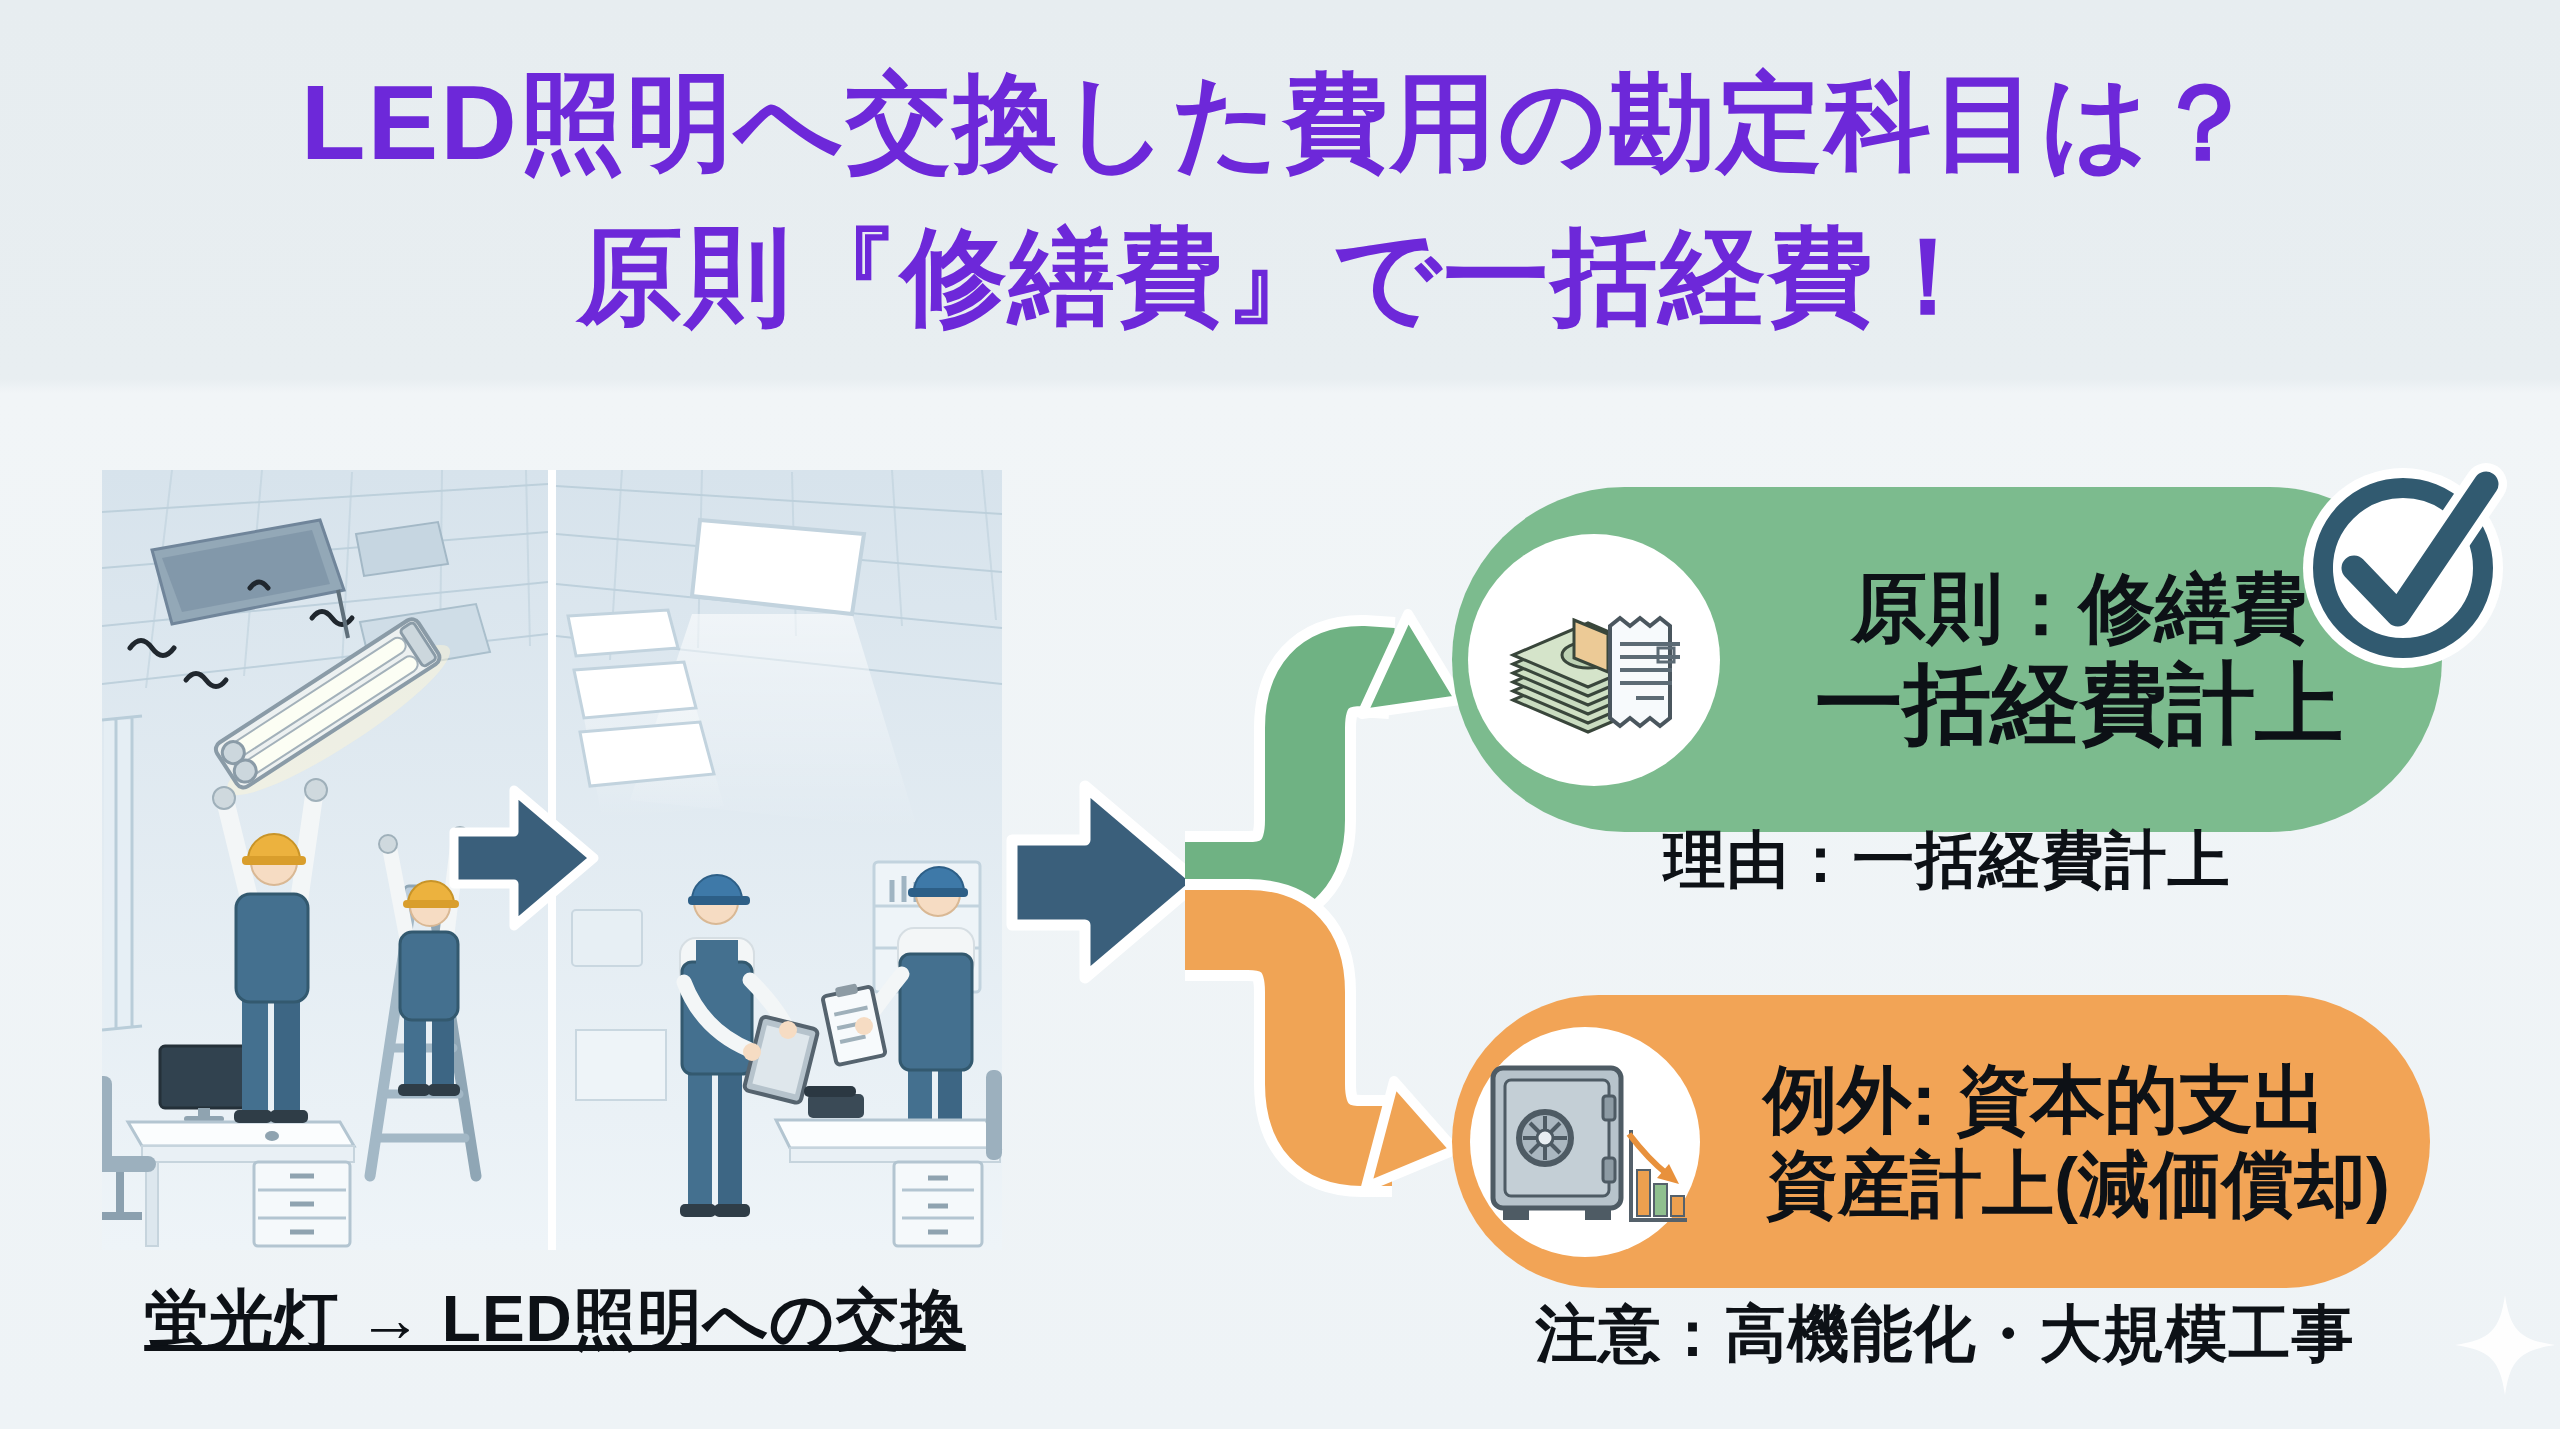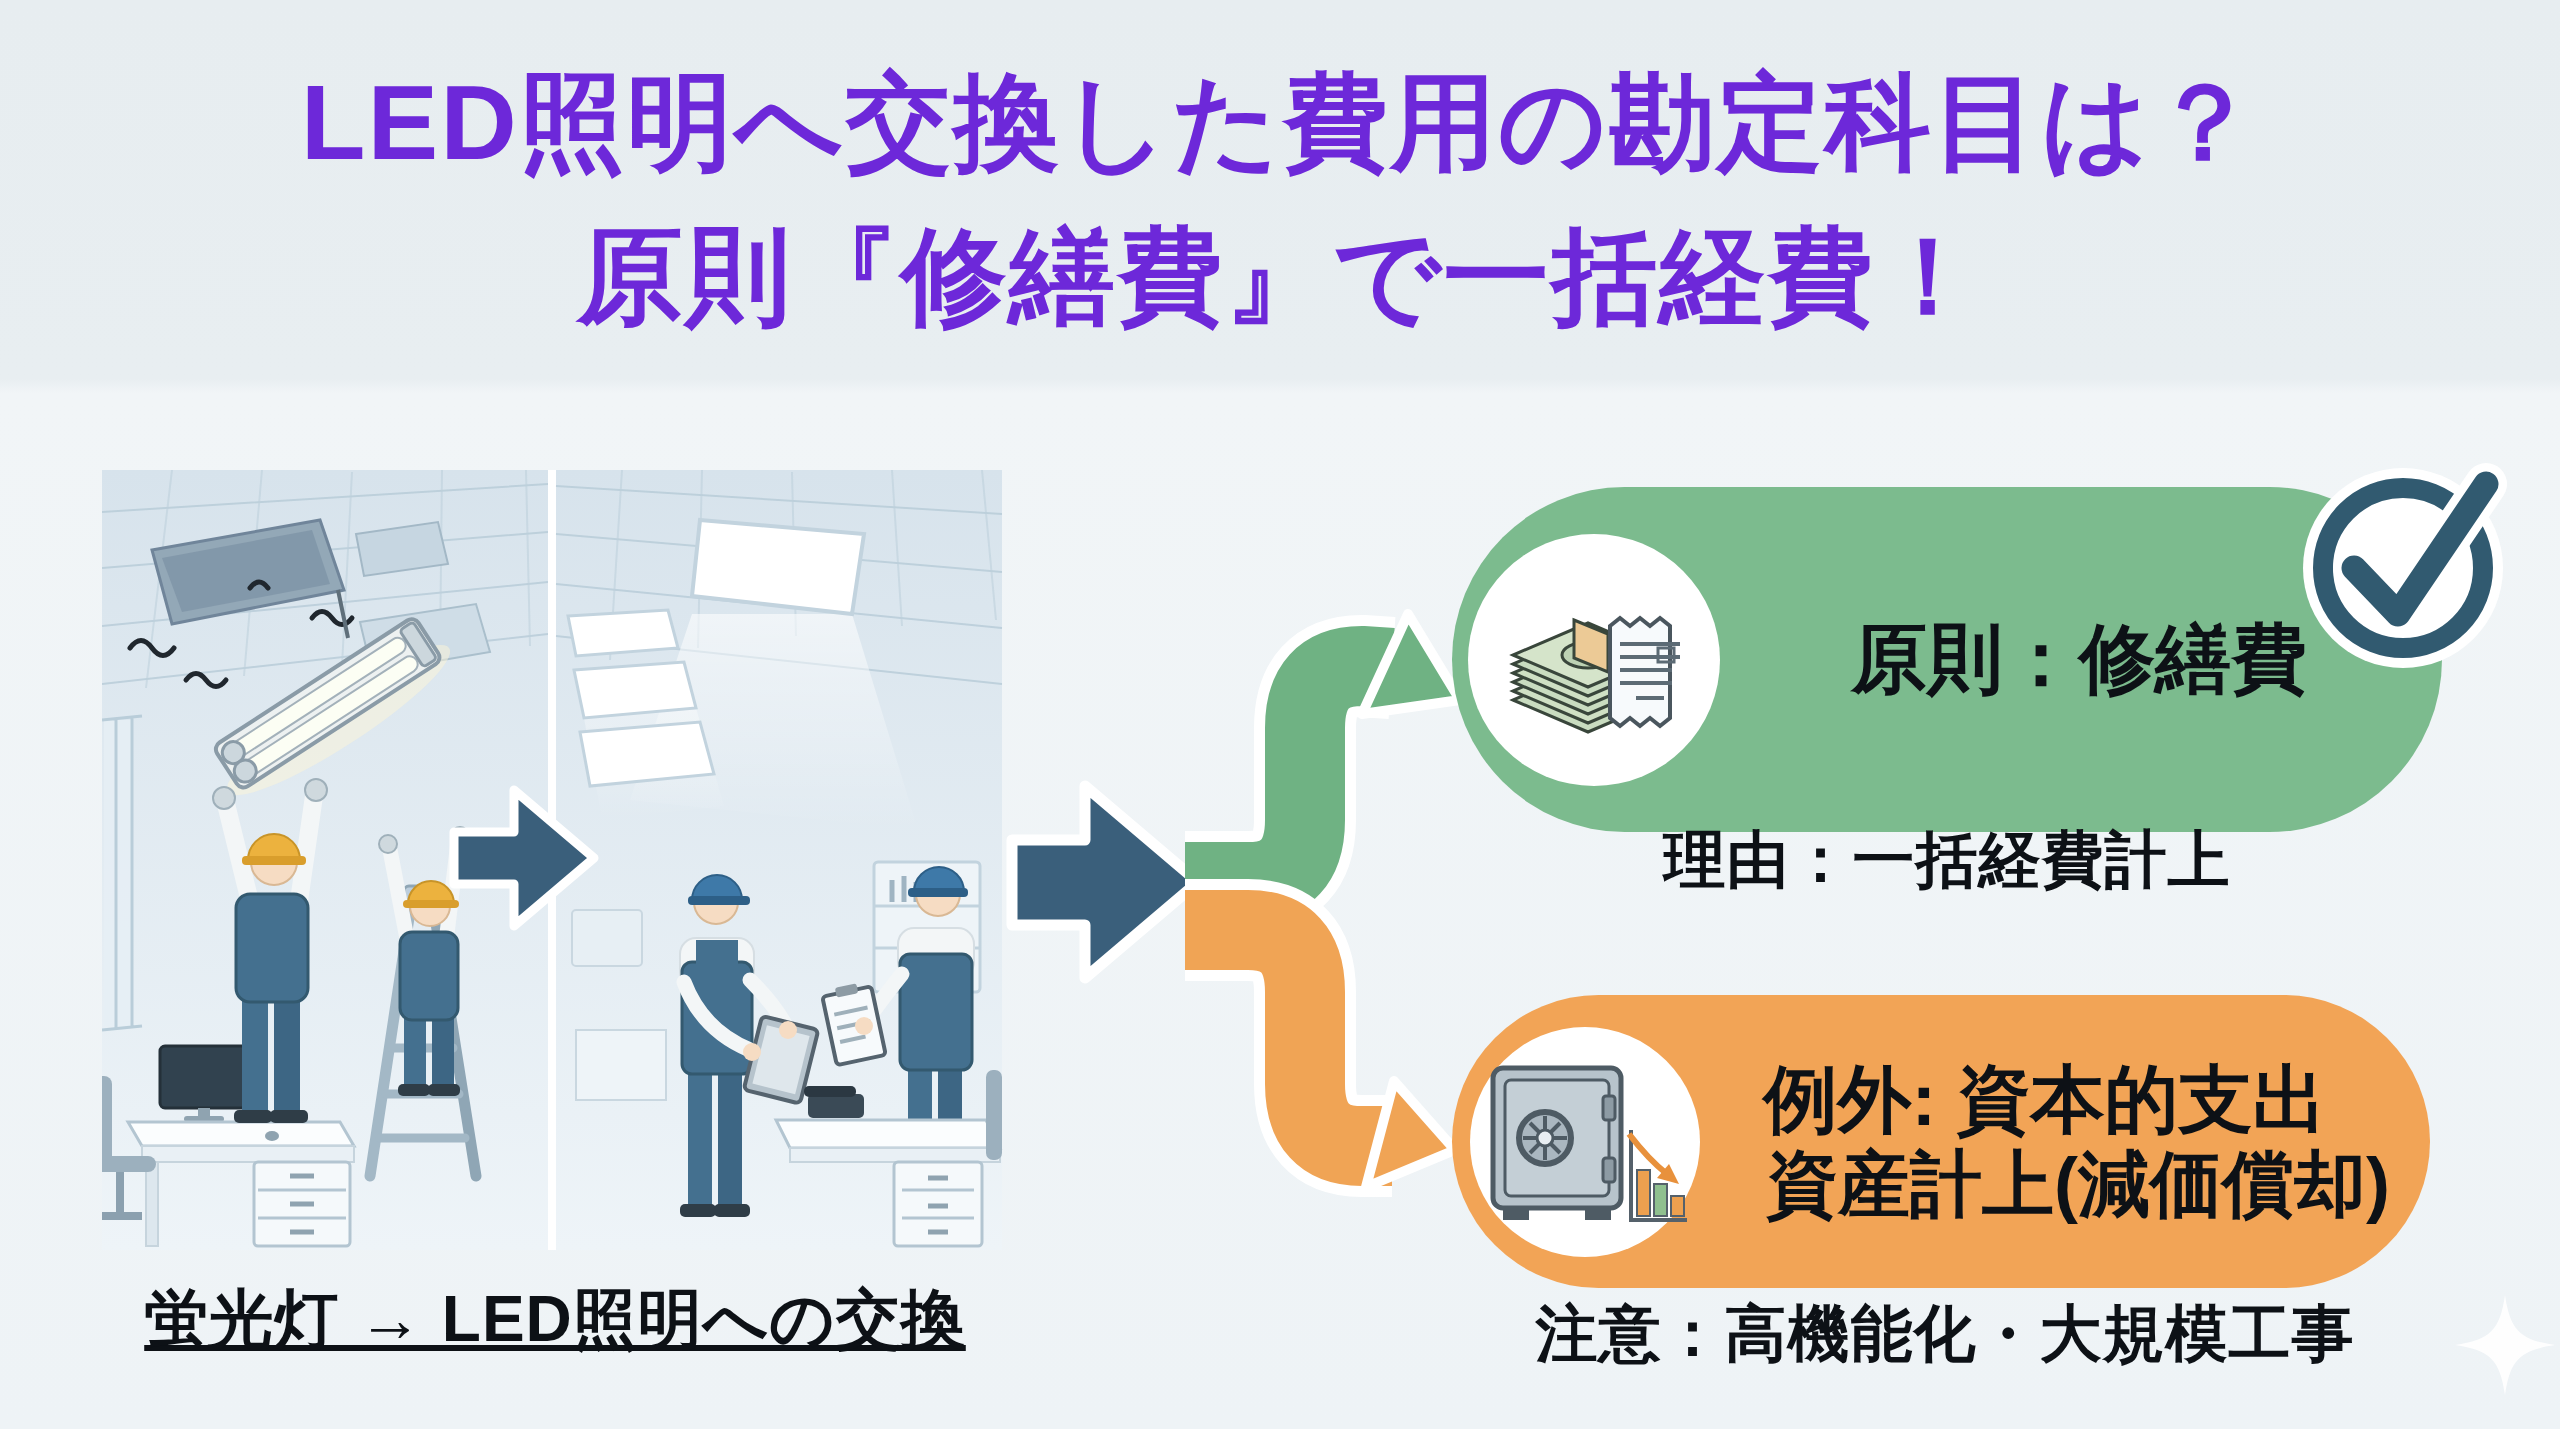--- a/index.html
+++ b/index.html
@@ -250,20 +250,21 @@
       </g>
       <g>
         <path d="M122 66 l10 -8 10 8 10 -8 10 8 10 -8 10 8 V158 l-10 8 -10 -8 -10 8 -10 -8 -10 8 -10 -8 Z" fill="#f7fafc" stroke="#4a565e" stroke-width="4"></path>
         <path d="M132 84 H192 M132 97 H192 M132 110 H184 M132 123 H184 M148 138 H176" stroke="#5c6b75" stroke-width="4"></path>
         <rect x="170" y="88" width="16" height="14" fill="none" stroke="#5c6b75" stroke-width="3"></rect>
       </g>
     </svg>
   </div>
   <div class="pill-text">
     <div class="l1">原則：修繕費</div>
+    <div class="l2">一括経費計上</div>
   </div>
 </div>
 
 <svg id="check-badge" width="230" height="230" viewBox="0 0 230 230">
   <circle cx="113" cy="120" r="100" fill="#ffffff"></circle>
   <circle cx="113" cy="120" r="80" fill="#ffffff" stroke="#315a70" stroke-width="20"></circle>
   <path d="M64 120 L108 166 L196 36" fill="none" stroke="#ffffff" stroke-width="42" stroke-linecap="round" stroke-linejoin="round"></path>
   <path d="M64 120 L108 166 L196 36" fill="none" stroke="#315a70" stroke-width="25" stroke-linecap="round" stroke-linejoin="round"></path>
 </svg>
 

